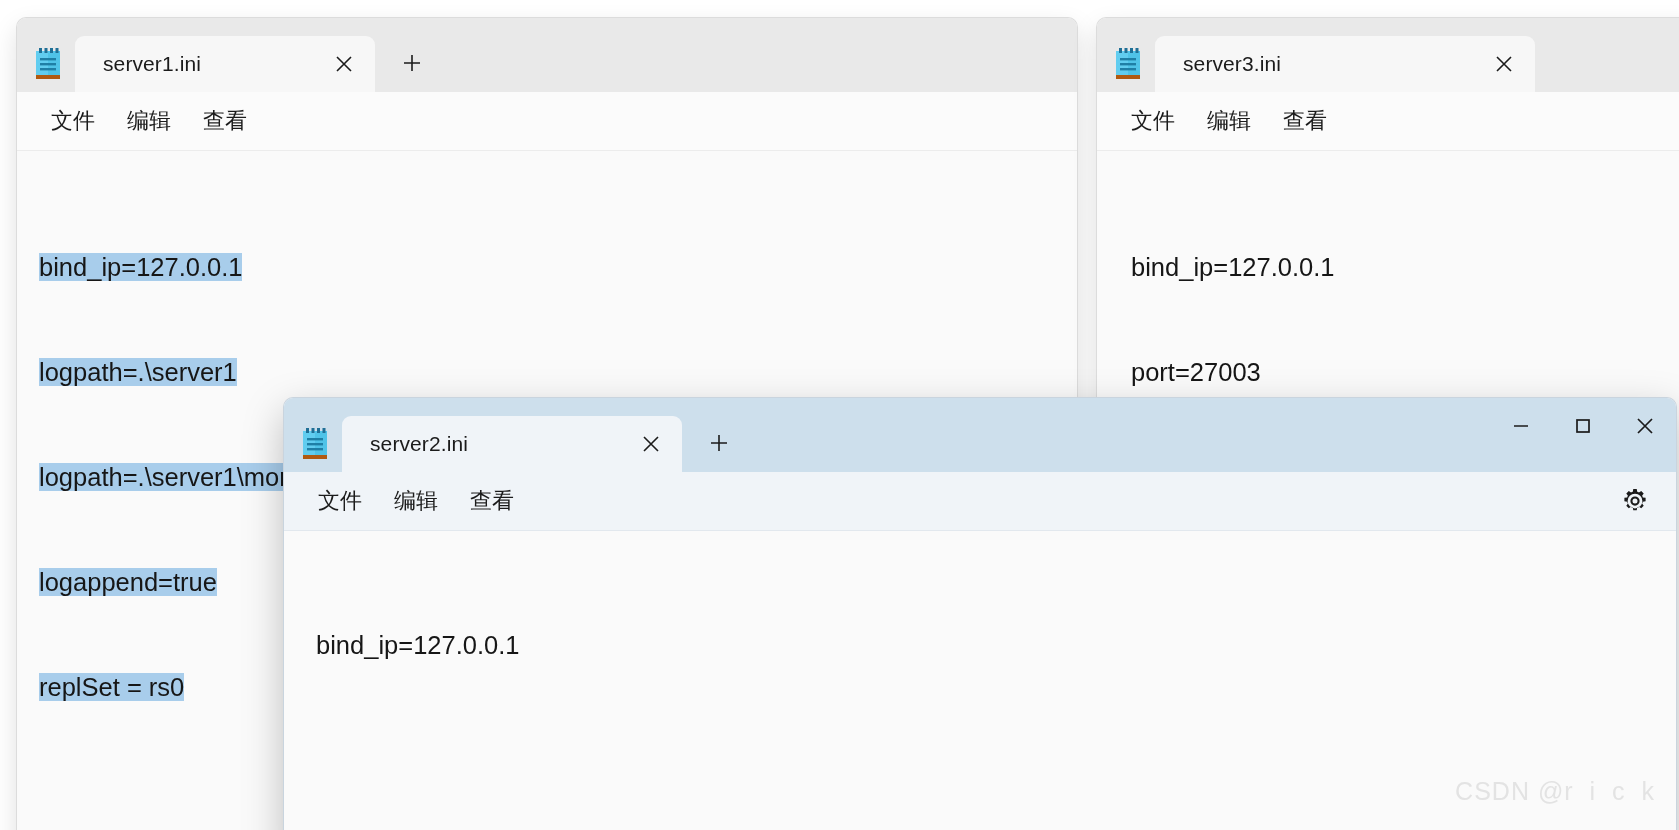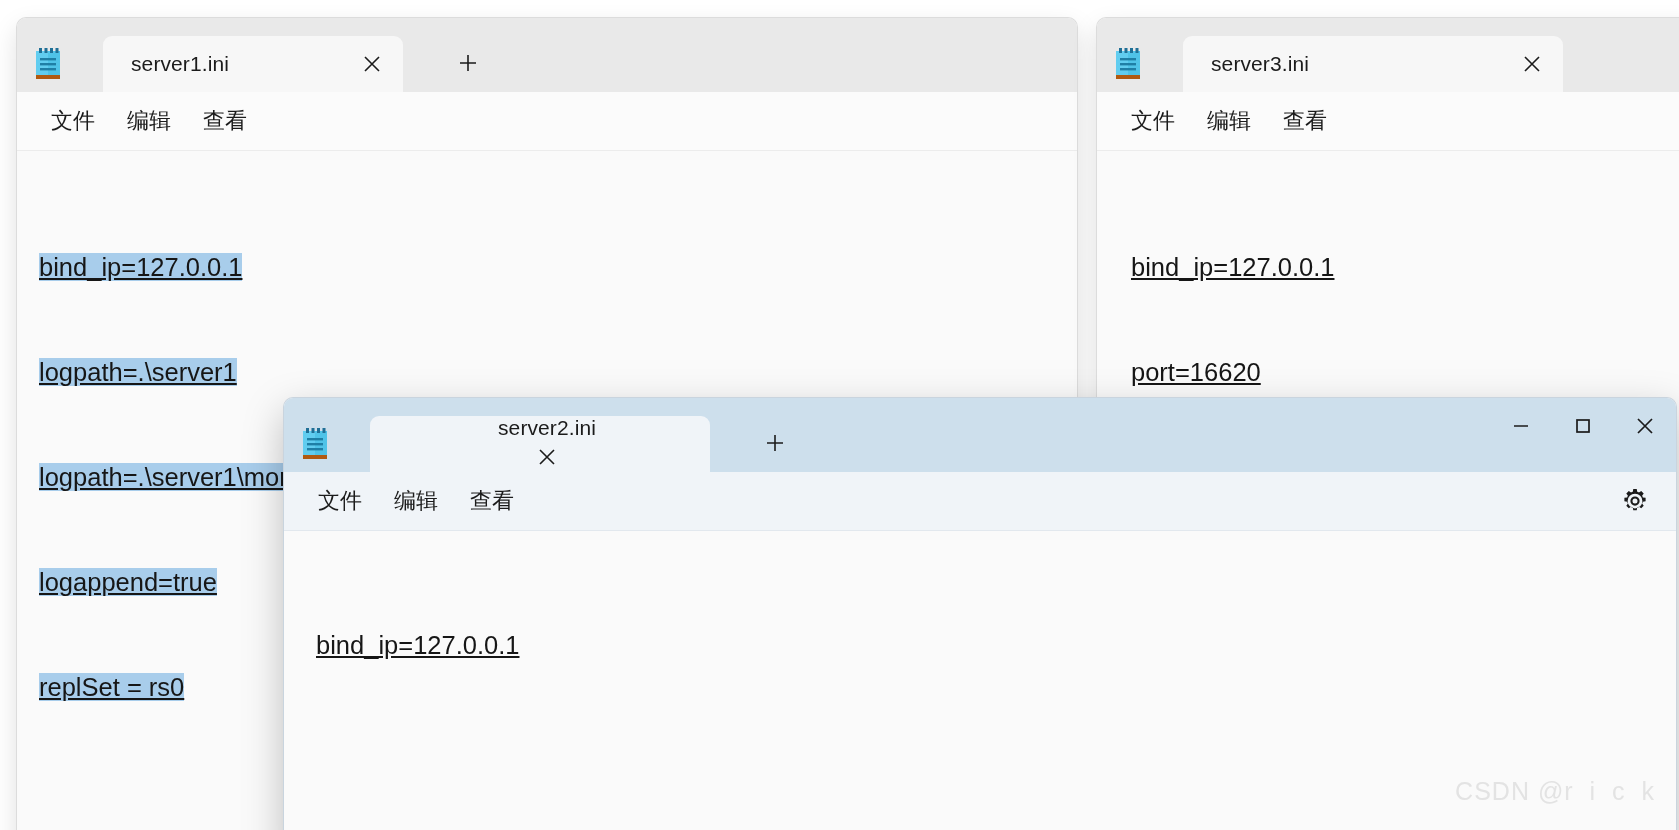--- a/index.html
+++ b/index.html
@@ -32,21 +32,20 @@
   }
 
   
   .tabstrip {
     height: 74px;
     position: relative;
     display: flex;
     align-items: flex-end;
     padding-left: 16px;
     box-sizing: border-box;
-    gap: 28px;
   }
   .inactive .tabstrip { background: #e9e9e9; }
   .active   .tabstrip { background: #cddfec; }
 
   .win-icon {
     width: 30px;
     height: 34px;
     margin-bottom: 11px;
     flex: 0 0 auto;
     position: relative;
@@ -155,21 +154,21 @@
   .inactive .editor { background: #fafafa; }
   .active   .editor { background: #fafafa; }
 
   .edit-lines {
     padding: 28px 0 0 22px;
     font-size: 25.5px;
     line-height: 35px;
     color: #161616;
     white-space: pre;
   }
-  .edit-line { display: block; text-decoration: underline; }
+  .edit-line { display: block; }
   .edit-line > span.seltext {
     background: #a8cdeb;
   }
 
   
   
   #win1 {
     left: 17px;
     top: 18px;
     width: 1060px;
@@ -297,21 +296,21 @@
 
   <div class="menubar">
     <span class="menu-item">文件</span>
     <span class="menu-item">编辑</span>
     <span class="menu-item">查看</span>
   </div>
 
   <div class="editor">
     <div class="edit-lines">
       <span class="edit-line"><span>bind_ip=127.0.0.1</span></span>
-      <span class="edit-line"><span>port=16620</span></span>
+      <span class="edit-line"><span>port=27003</span></span>
       <span class="edit-line"><span>dbpath=.\server3</span></span>
       <span class="edit-line"><span>logpath=.\server3\mongod.log</span></span>
       <span class="edit-line"><span>logappend=true</span></span>
       <span class="edit-line"><span>replSet = rs0</span></span>
     </div>
   </div>
 </div>
 
 <div class="np-window active" id="win2">
 
@@ -324,21 +323,21 @@
         <rect x="6" y="1" width="3" height="5" fill="#1f6f96"></rect>
         <rect x="11.5" y="1" width="3" height="5" fill="#1f6f96"></rect>
         <rect x="17" y="1" width="3" height="5" fill="#1f6f96"></rect>
         <rect x="22.5" y="1" width="3" height="5" fill="#1f6f96"></rect>
         <rect x="7" y="11" width="16" height="2.4" fill="#1f7fa6"></rect>
         <rect x="7" y="16" width="16" height="2.4" fill="#1f7fa6"></rect>
         <rect x="7" y="21" width="16" height="2.4" fill="#1f7fa6"></rect>
       </svg>
     </span>
 
-    <div class="tab" style="min-width:340px;flex-direction:column;">
+    <div class="tab" style="min-width:340px;">
       <span class="tab-title">server2.ini</span>
       <span class="tab-close">
         <svg viewBox="0 0 22 22" width="22" height="22">
             <path d="M4 4 L18 18 M18 4 L4 18" stroke="#1b1b1b" stroke-width="1.6" fill="none"></path>
           </svg>
       </span>
     </div>
 
     <div class="newtab">
       <svg viewBox="0 0 22 22" width="22" height="22">

